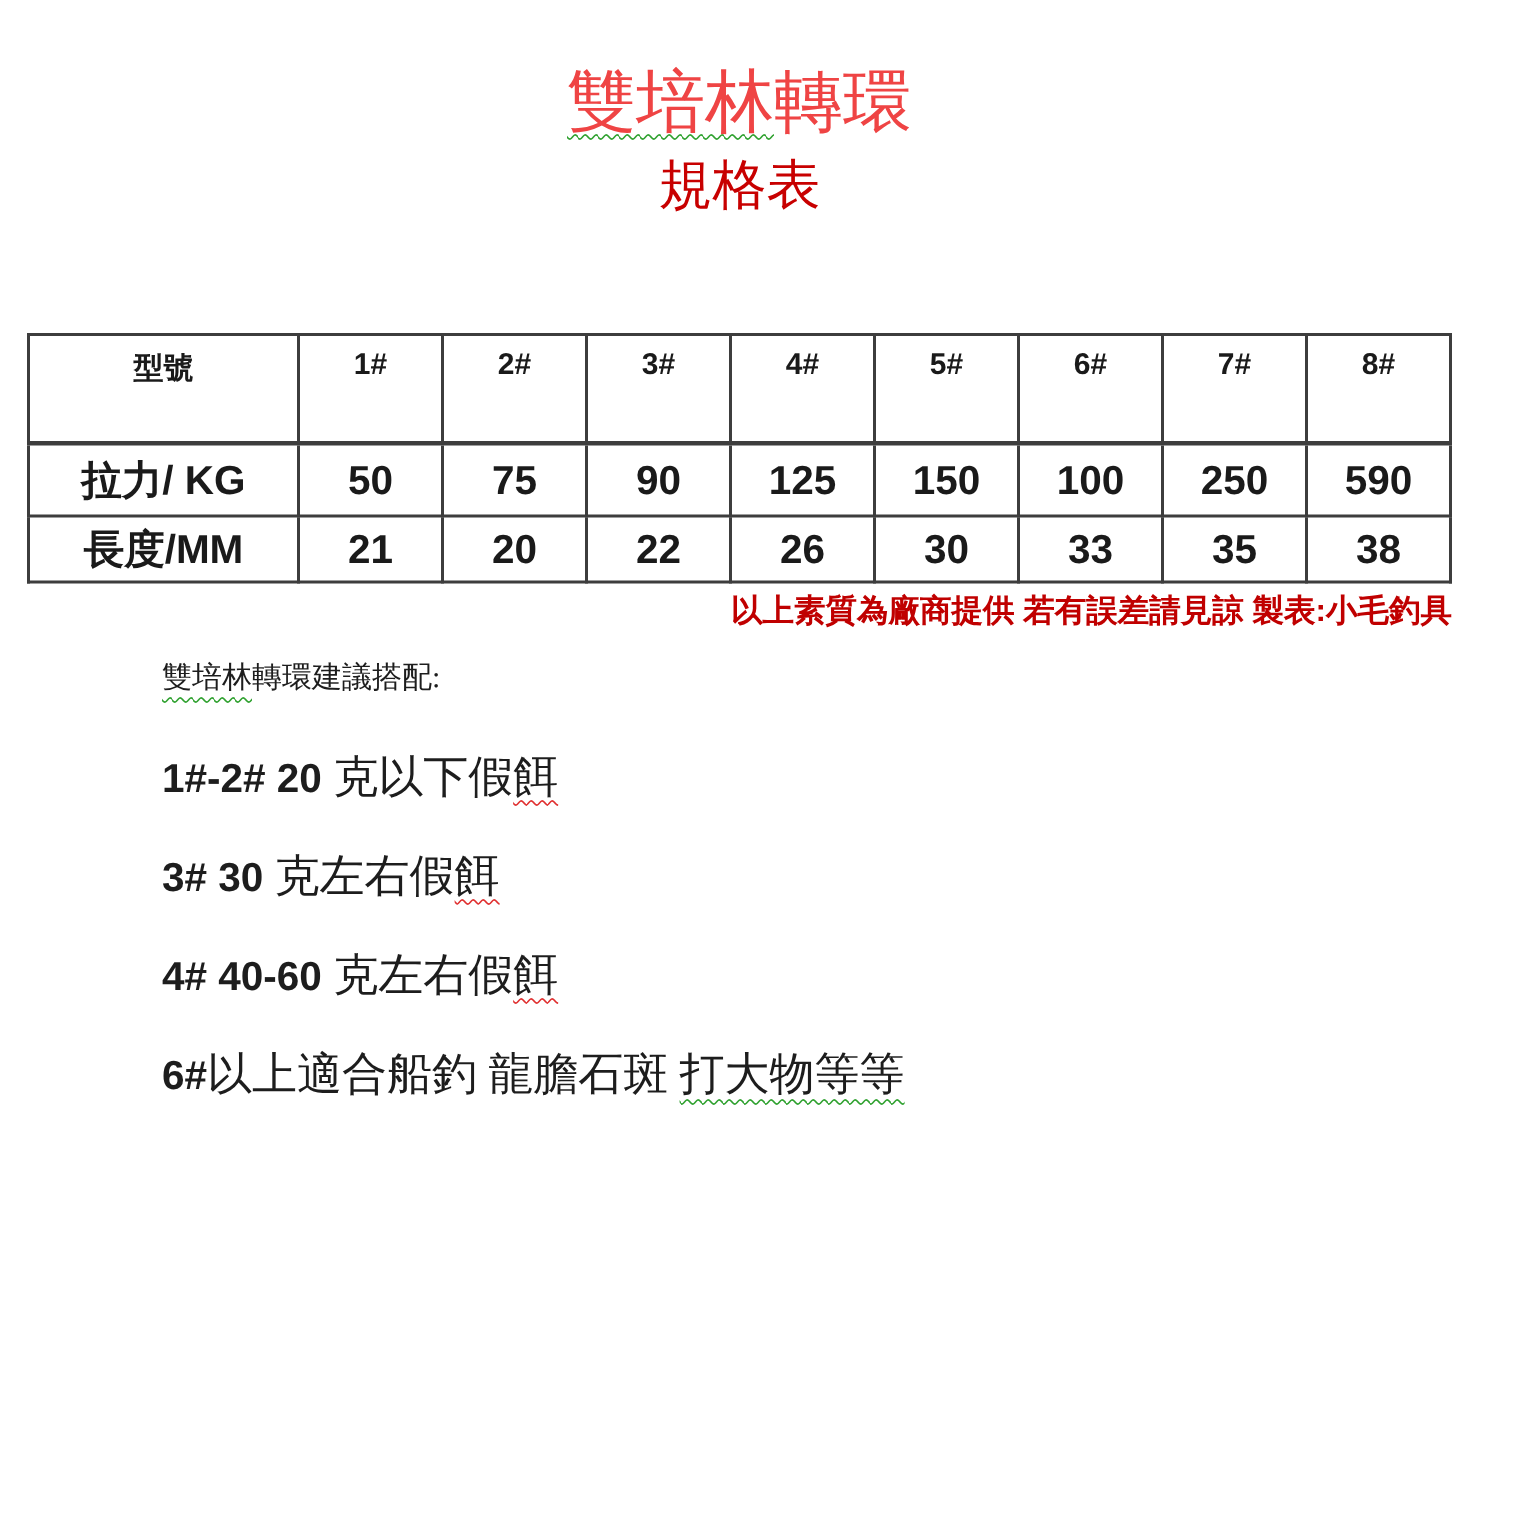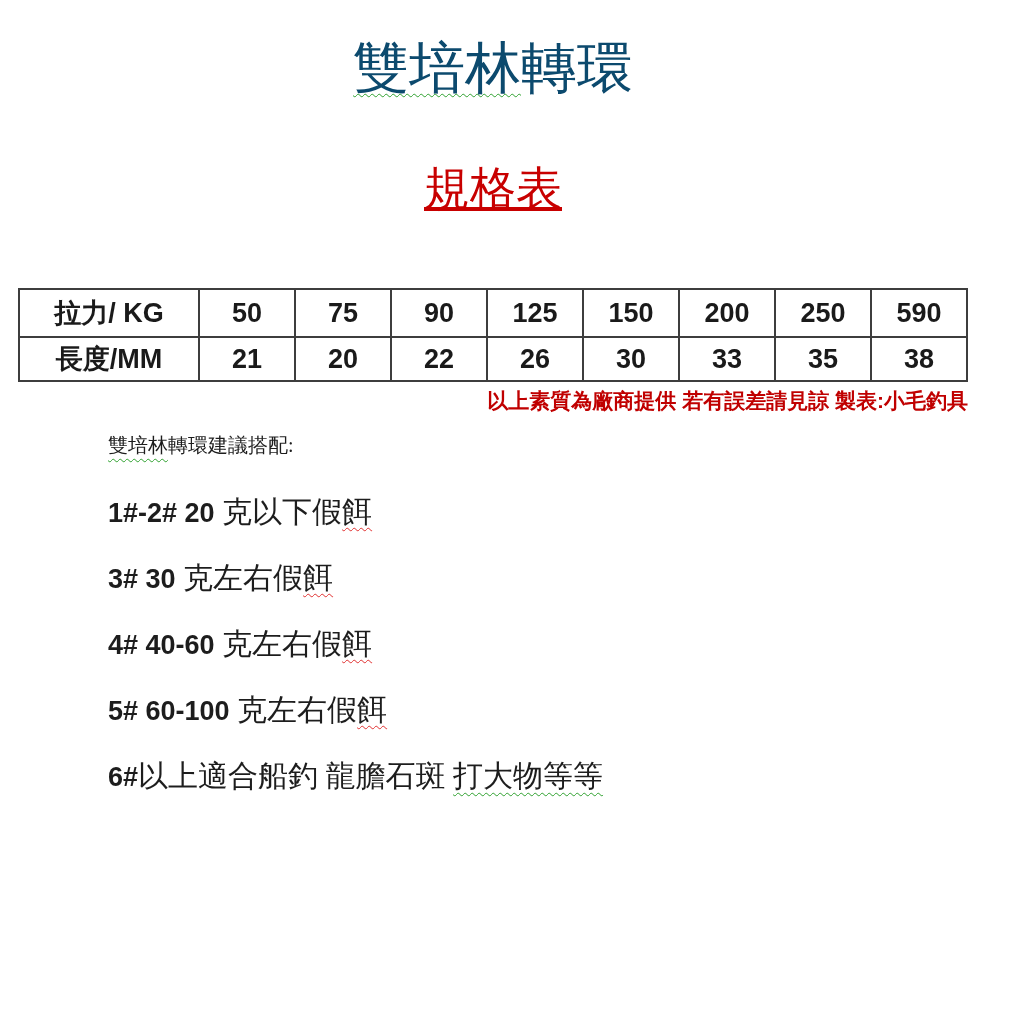--- a/index.html
+++ b/index.html
@@ -15,32 +15,30 @@
     font-family: "Liberation Serif", "DejaVu Serif", serif;
   }
   .page {
     width: 950px;
     margin-left: 18px;
   }
   
   .doc-title {
     margin-top: 40px;
     text-align: center;
-    font-size: 56px;
+    font-size: 46px;
     line-height: 56px;
-    color: #0c4a6e;
+    color: #ef4444;
     white-space: pre;
   }
   .doc-subtitle {
-    margin-top: 66px;
     text-align: center;
-    font-size: 46px;
+    font-size: 36px;
     line-height: 54px;
     color: #c80000;
-    text-decoration: underline;
   }
   
   .wavy-green {
     text-decoration-line: underline;
     text-decoration-style: wavy;
     text-decoration-color: #2fa12f;
     text-decoration-thickness: 1px;
     text-underline-offset: 6px;
     text-decoration-skip-ink: none;
   }
@@ -129,28 +127,39 @@
       <col class="data-col">
         <col class="data-col">
         <col class="data-col">
         <col class="data-col">
       <col class="data-col">
         <col class="data-col">
         <col class="data-col">
         <col class="data-col">
     </colgroup>
     <tbody>
+      <tr class="header-row">
+        <td class="row-label">型號</td>
+        <td>1#</td>
+        <td>2#</td>
+        <td>3#</td>
+        <td>4#</td>
+        <td>5#</td>
+        <td>6#</td>
+        <td>7#</td>
+        <td>8#</td>
+      </tr>
       <tr class="data-row row-pull">
         <td class="row-label">拉力/ KG</td>
         <td>50</td>
         <td>75</td>
         <td>90</td>
         <td>125</td>
         <td>150</td>
-        <td>200</td>
+        <td>100</td>
         <td>250</td>
         <td>590</td>
       </tr>
       <tr class="data-row row-length">
         <td class="row-label">長度/MM</td>
         <td>21</td>
         <td>20</td>
         <td>22</td>
         <td>26</td>
         <td>30</td>
@@ -165,19 +174,18 @@
 
   <div class="suggestions">
     <div class="line heading-line"><span class="wavy-green">雙培林</span><span>轉環建議搭配:</span></div>
 
     <div class="line"><span class="lead">1#-2# 20</span><span> 克以下假</span><span class="wavy-red">餌</span></div>
 
     <div class="line"><span class="lead">3# 30</span><span> 克左右假</span><span class="wavy-red">餌</span></div>
 
     <div class="line"><span class="lead">4# 40-60</span><span> 克左右假</span><span class="wavy-red">餌</span></div>
 
-    <div class="line"><span class="lead">5# 60-100</span><span> 克左右假</span><span class="wavy-red">餌</span></div>
 
     <div class="line"><span class="lead">6#</span><span>以上適合船釣 龍膽石斑 </span><span class="wavy-green">打大物等等</span></div>
 
   </div>
 
 </div>
 
 </body></html>

